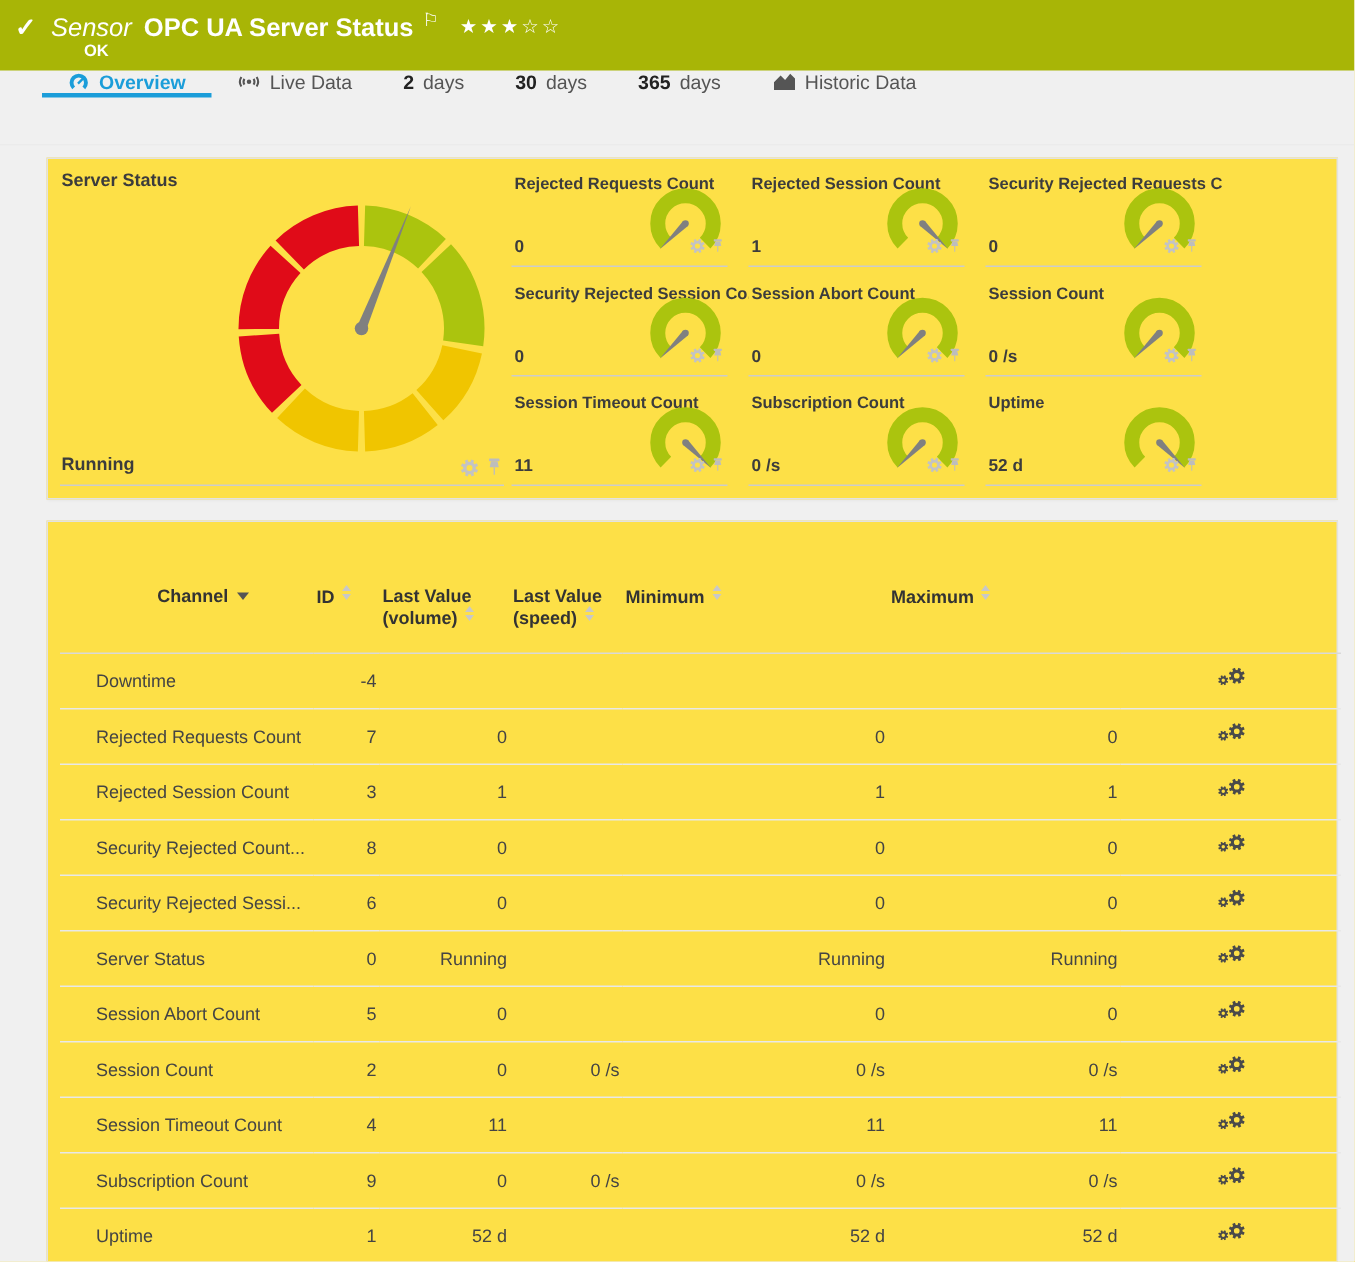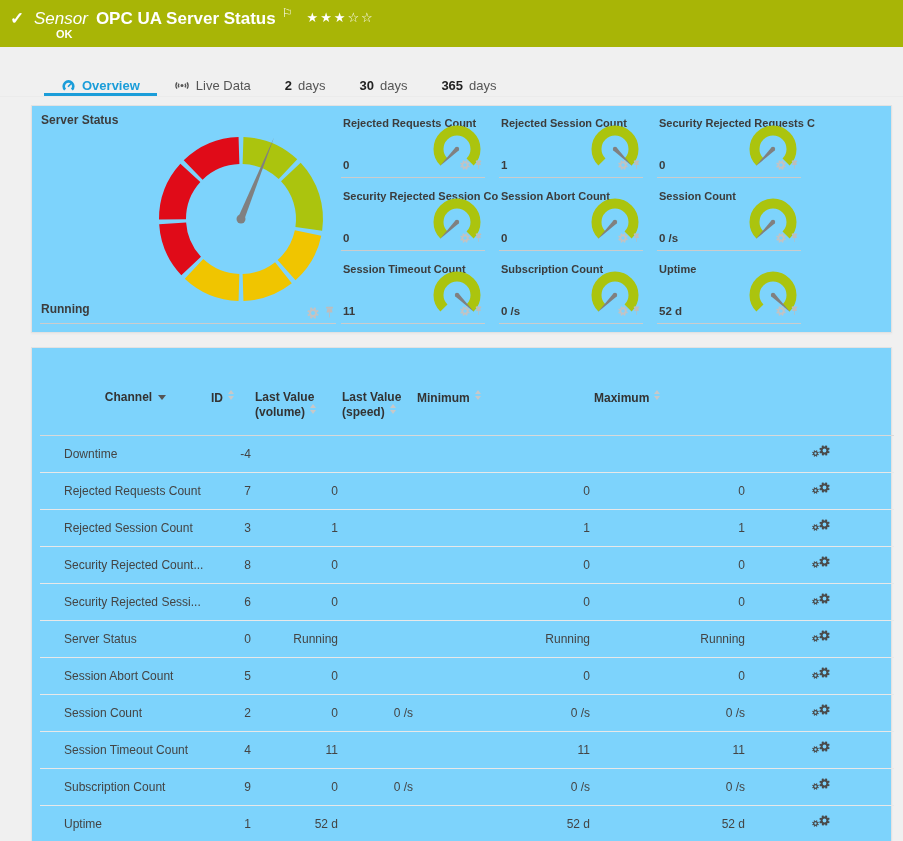--- a/index.html
+++ b/index.html
@@ -8,29 +8,29 @@
   
   .topbar{position:absolute;top:0;left:0;width:100%;height:47px;background:#a8b506;color:#fff;}
   .chk{position:absolute;left:10px;top:8px;font-size:17px;font-weight:bold;}
   .title-line{position:absolute;left:34px;top:6px;font-size:17px;white-space:nowrap;}
   .kind{font-style:italic;margin-right:8px;text-align:center;}
   .name{font-weight:bold;}
   .flag{font-size:12px;margin-left:6px;vertical-align:7px;}
   .stars{font-size:13px;margin-left:14px;letter-spacing:2px;vertical-align:2px;}
   .ok{position:absolute;left:56px;top:28px;font-size:11px;font-weight:bold;}
   
-  .tabbar{position:absolute;top:47px;left:0;width:100%;height:50px;display:flex;align-items:flex-end;
-          padding-left:44px;box-sizing:border-box;border-bottom:1px solid #ebebeb;}
+  .tabbar{position:absolute;top:47px;left:0;width:100%;height:50px;display:flex;align-items:flex-start;
+          padding-left:28px;box-sizing:border-box;border-bottom:1px solid #ebebeb;}
   .tab{display:flex;align-items:center;gap:6px;padding:0 17px;color:#555;font-size:13px;
        border-bottom:3px solid transparent;cursor:pointer;}
   .tab b{color:#222;}
   .tab.active{color:#1b9dd9;border-bottom-color:#1b9dd9;font-weight:bold;}
   .tab .tab-icon{display:flex;align-items:center;}
   
-  .panel{position:absolute;left:31px;width:861px;background:#7dd3fc;border:1px solid #e2e2e2;
+  .panel{position:absolute;left:31px;width:861px;background:#fde047;border:1px solid #e2e2e2;
          box-sizing:border-box;box-shadow:0 1px 2px rgba(0,0,0,.04);}
   .panel-gauges{top:105px;height:228px;}
   .panel-table{top:347px;height:500px;}
   
   .cell-title{position:absolute;left:9px;top:7px;font-size:12px;font-weight:bold;color:#3c3c3c;}
   #main-gauge{position:absolute;left:114px;top:18px;width:190px;height:190px;}
   .cell-value{position:absolute;left:9px;top:196px;font-size:12px;font-weight:bold;color:#3c3c3c;}
   .cell-icons{position:absolute;left:275px;top:199px;display:flex;gap:5px;align-items:center;}
   .cell-border{position:absolute;left:8px;top:217px;width:296px;height:1px;background:#ccc;}
   
@@ -103,20 +103,28 @@
         <span>days</span>
       </div>
       <div class="tab">
         <b>30</b>
         <span>days</span>
       </div>
       <div class="tab">
         <b>365</b>
         <span>days</span>
       </div>
+      <div class="tab">
+        <span class="tab-icon">
+          <svg width="16" height="13" viewBox="0 0 16 13">
+            <path d="M1 12 V6.8 L5.4 2.4 L8.4 5.4 L11.8 1.2 L15 4.4 V12 Z" fill="#555555"></path>
+          </svg>
+        </span>
+        <span>Historic Data</span>
+      </div>
     </nav>
 
   <section class="panel panel-gauges">
     <div>
       <div class="cell-title">Server Status</div>
       <div id="main-gauge"><svg width="190" height="190" viewBox="0 0 190 190">
             <path d="M 97.03 26.53 A 68.5 68.5 0 0 1 141.98 45.15" stroke="#abc40e" stroke-width="27" fill="none"></path>
             <path d="M 144.85 48.02 A 68.5 68.5 0 0 1 162.78 104.89" stroke="#abc40e" stroke-width="27" fill="none"></path>
             <path d="M 162.08 108.89 A 68.5 68.5 0 0 1 140.57 146.14" stroke="#f0c500" stroke-width="27" fill="none"></path>
             <path d="M 137.45 148.76 A 68.5 68.5 0 0 1 97.03 163.47" stroke="#f0c500" stroke-width="27" fill="none"></path>

